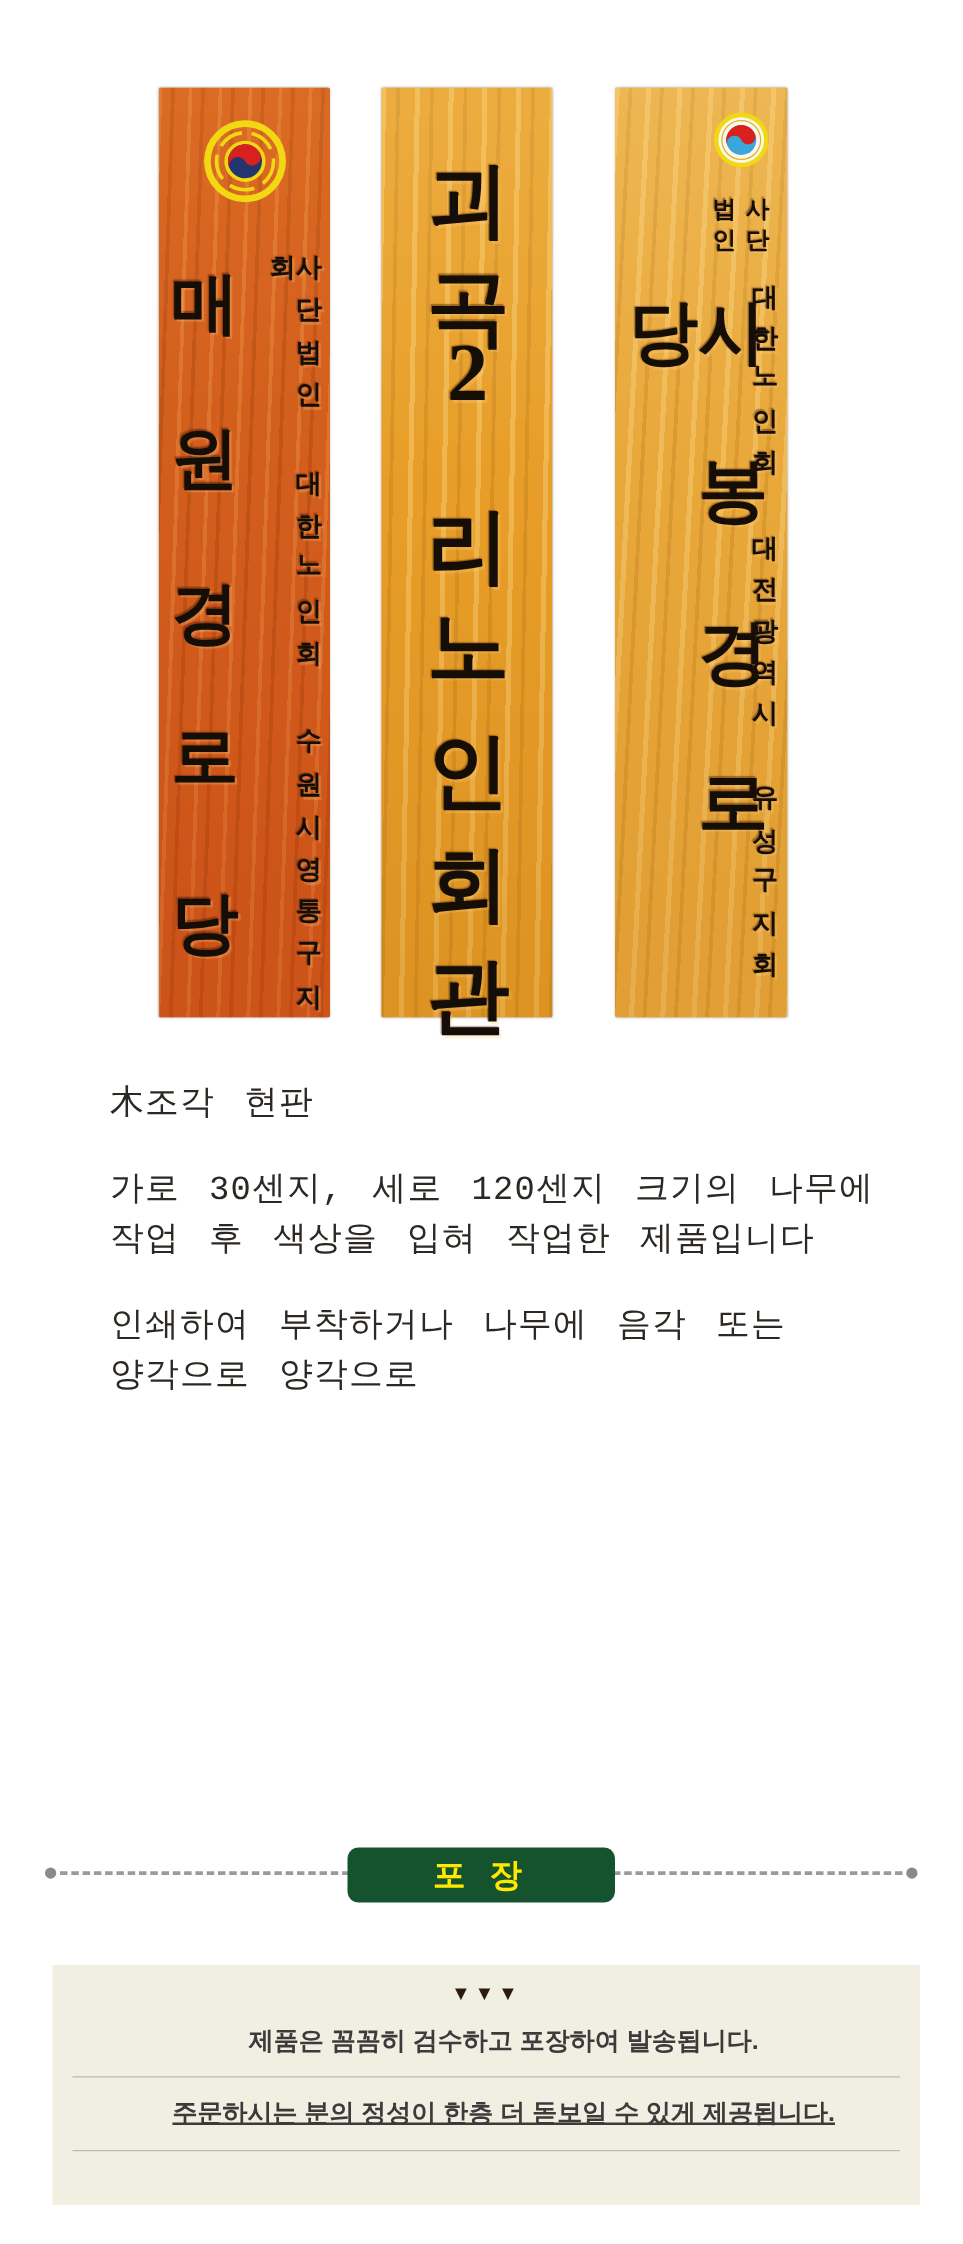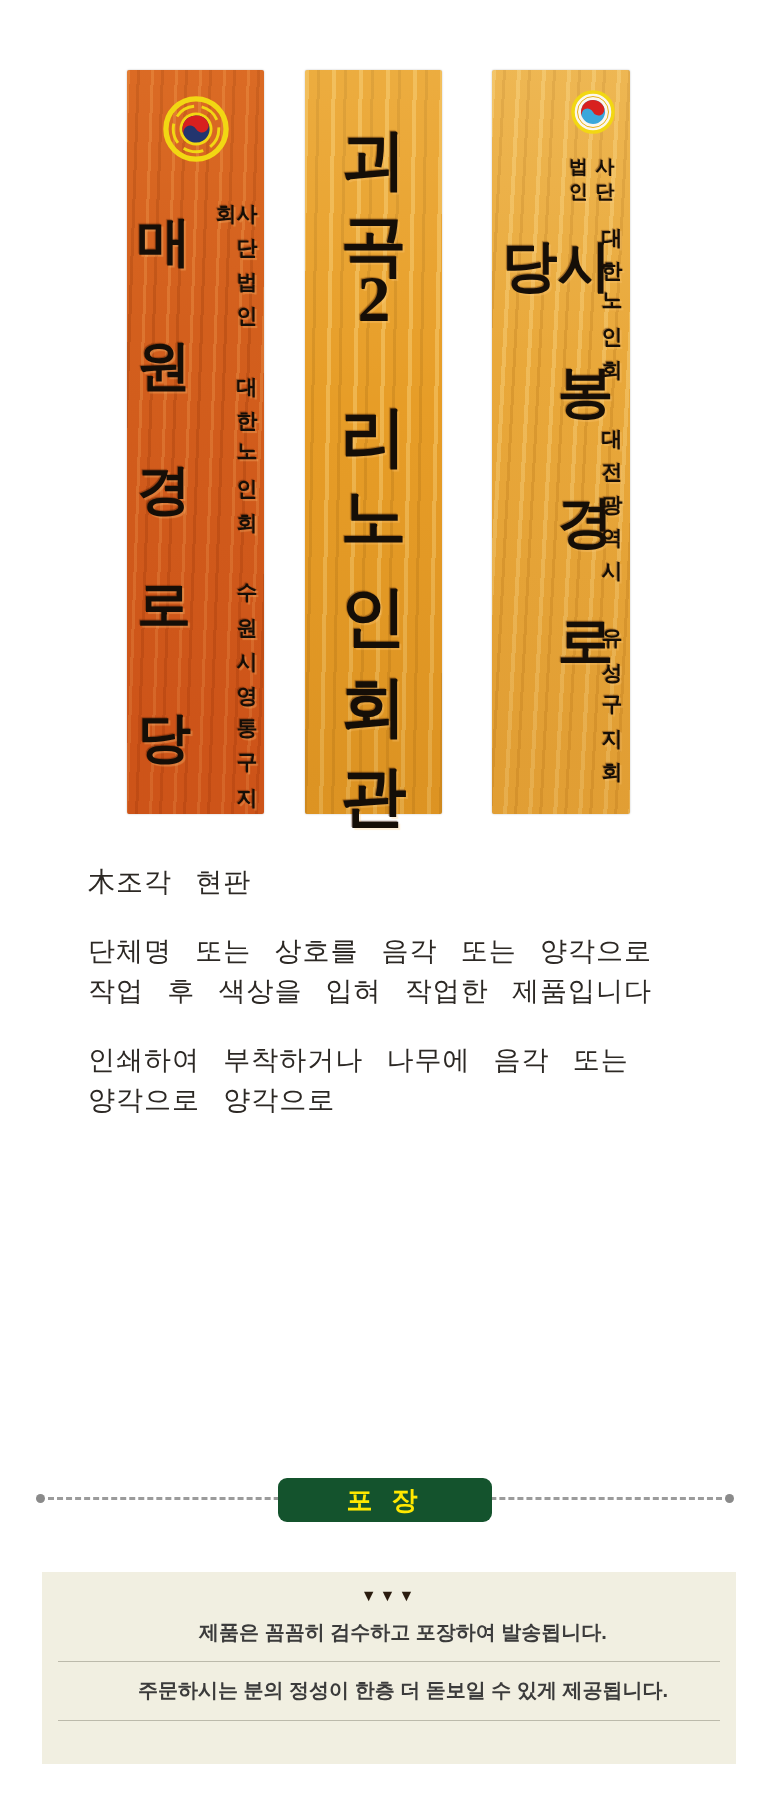--- a/index.html
+++ b/index.html
@@ -60,21 +60,21 @@
               color:#ffe800; font-weight:bold; font-size:26px; letter-spacing:6px;
               font-family:"Liberation Sans", sans-serif; }
 
   
   .notice { position:absolute; top:1572px; left:42px; width:694px; height:192px;
             background:#f1efe1; }
   .notice .arrows { text-align:center; padding-top:15px; font-size:16px;
                     letter-spacing:3px; color:#2a1b0e; }
   .notice .row { text-align:center; font-size:20px; font-weight:bold; color:#3b3b3b;margin-left:28px; }
   .notice .row1 { padding:14px 0 15px; }
-  .notice .row2 { padding:15px 0 16px; }
+  .notice .row2 { padding:15px 0 16px;text-decoration:underline; }
   .notice .hr { border-top:1px solid #bcbaab; margin:0 16px; height:0; }
 </style>
 </head>
 <body>
 
 <div id="page">
 
   <div class="sign" id="sign1">
     <svg class="emblem-lg" viewBox="-34 -34 68 68">
       <circle r="31" fill="none" stroke="#f2d713" stroke-width="5.5"></circle>
@@ -105,21 +105,21 @@
     <div class="vtext corp-3">사단법인</div>
     <div class="vtext main-3">사봉경로당</div>
     <div class="vtext side-3">대한노인회 대전광역시 유성구지회</div>
   </div>
 
   <div class="desc">
     <p>
       <span class="line">木조각 현판</span>
     </p>
     <p>
-      <span class="line">단체명 또는 상호를 음각 또는 양각으로</span>
+      <span class="line">가로 30센지, 세로 120센지 크기의 나무에</span>
       <span class="line">작업 후 색상을 입혀 작업한 제품입니다</span>
     </p>
     <p>
       <span class="line">인쇄하여 부착하거나 나무에 음각 또는</span>
       <span class="line">양각으로 양각으로</span>
     </p>
   </div>
 
   <div class="pack-divider">
     <div class="dash-line"></div>

